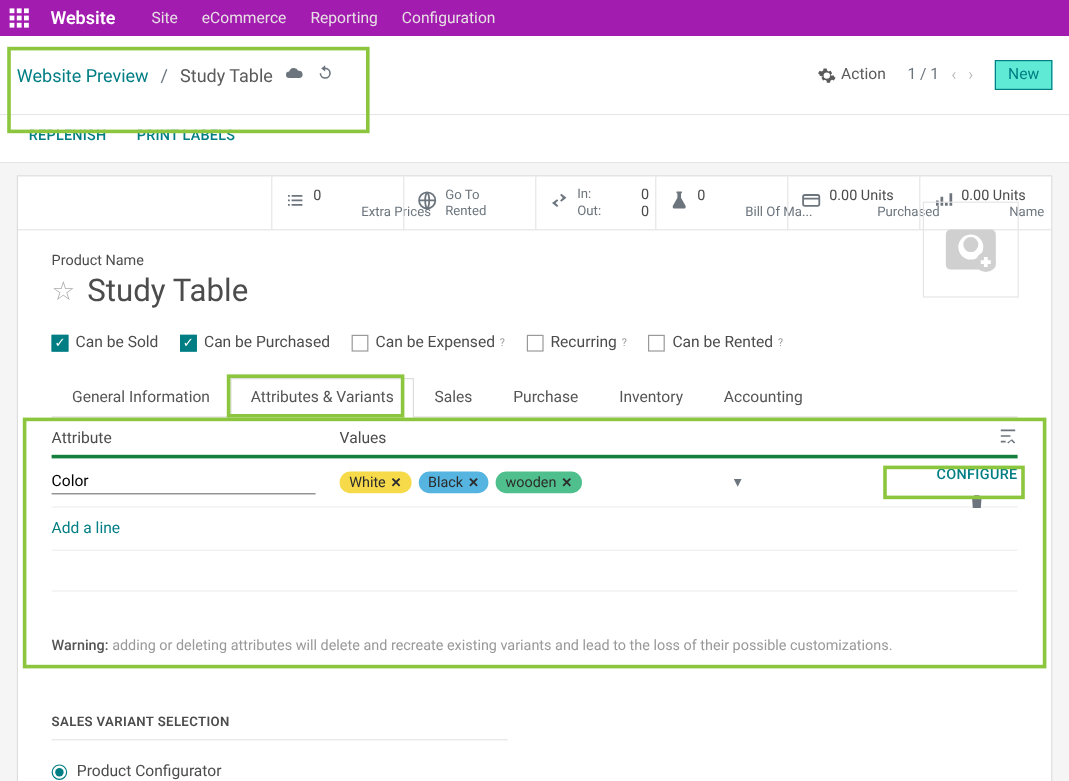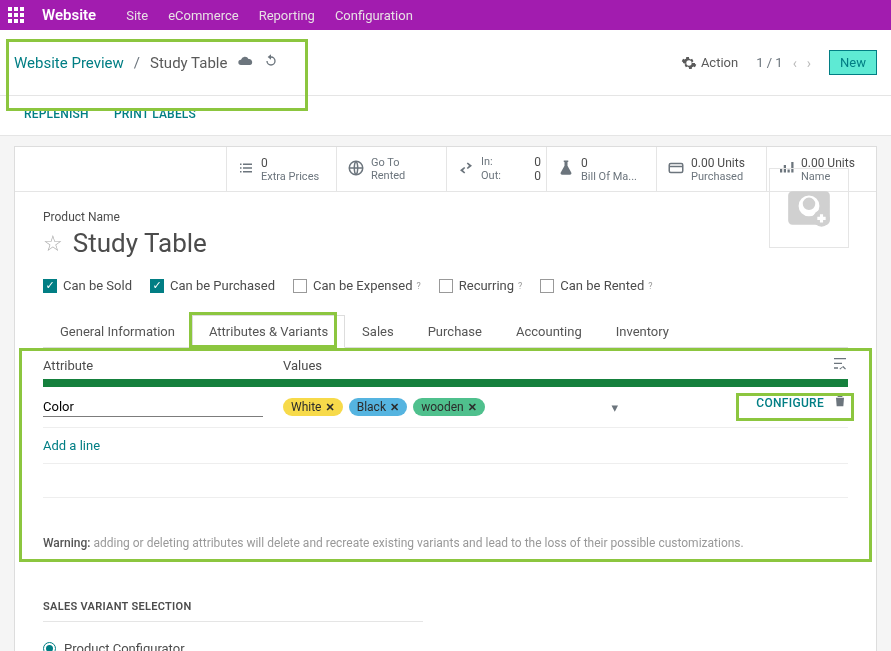--- a/index.html
+++ b/index.html
@@ -31,21 +31,21 @@
 .hl-box-1::before { content:""; position:absolute; left:6px; top:39px; width:296px; height:66px; border:3px solid #8cc63f; pointer-events:none; z-index:8; }
 
 .page { padding: 10px 14px 20px 14px; }
 .card { background: #fff; border: 1px solid #ddd; }
 
 .statrow { display: flex; border-bottom: 1px solid #e5e5e5; }
 .statcell { flex: 0 0 auto; width: 110px; padding: 8px 10px; border-left: 1px solid #e5e5e5; display: flex; align-items: center; gap: 6px; cursor: pointer; }
 .statcell:first-of-type { margin-left: auto; border-left: 1px solid #e5e5e5; }
 .statcell .sicon { color: #6c757d; }
 .statcell .snum { font-size: 12px; color: #4c4c4c; display:block; }
-.statcell .slab { font-size: 11px; color: #6c757d; display:block; white-space: nowrap; overflow:hidden; text-overflow: ellipsis;}
+.statcell .slab { font-size: 11px; color: #6c757d; display:block; white-space: nowrap; overflow:hidden; text-overflow: ellipsis; margin-left: 40px;}
 .statcell.inout { width: 100px; }
 .statcell.inout .iorow { display:flex; justify-content:space-between; font-size:11px; color:#6c757d; width:60px;}
 .statcell.inout .ionum { color:#4c4c4c; font-size:12px; }
 
 .body-pad { padding: 18px 28px; }
 .prodlabel { font-size: 12px; color: #4c4c4c; margin-bottom: 4px; }
 .prodtitle-row { display:flex; align-items:center; gap:10px; }
 .star { color:#aaa; font-size:22px; cursor:pointer; }
 .prodtitle { font-size: 26px; color:#4c4c4c; font-weight:400; }
 
@@ -58,37 +58,37 @@
 .photo-placeholder { position:absolute; right:42px; top:168px; width:80px; height:80px; border:1px solid #e5e5e5; display:flex; align-items:center; justify-content:center; color:#ccc; cursor:pointer; }
 
 .tabs { display:flex; border-bottom:1px solid #ddd; margin-top:22px; position:relative; }
 .tab { padding:8px 16px; font-size:13px; color:#555; cursor:pointer; border:1px solid transparent; margin-bottom:-1px; }
 .tab.active { border:1px solid #ddd; border-bottom:1px solid #fff; background:#fff; }
 .tab-hl { position:absolute; border:3px solid #8cc63f; pointer-events:none; }
 
 .attrs-section { position: relative; margin: 0 -28px; padding: 0 28px; }
 .attrs-hl { position:absolute; left:4px; right:4px; top:0; bottom:0; border:3px solid #8cc63f; pointer-events:none; }
 
-.attrs-head { display:flex; padding: 10px 0 6px 0; border-bottom:8px solid #15803d; font-size:13px; color:#4c4c4c; position:relative; }
+.attrs-head { display:flex; padding: 10px 0 6px 0; border-bottom:3px solid #15803d; font-size:13px; color:#4c4c4c; position:relative; }
 .col-attr { width:240px; }
 .col-val { flex:1; }
 .settings-ic { position:absolute; right:0; top:8px; color:#6c757d; cursor:pointer; }
 
 .attrs-row { display:flex; align-items:center; padding: 10px 0; border-bottom:1px solid #eee; position:relative; }
 .attr-name { width:240px; font-size:13px; color:#4c4c4c; }
 .attr-name-input { border:none; border-bottom:1px solid #7c7c7c; padding:2px 0; width:220px; font-size:13px; background:transparent; }
 .tags { display:flex; gap:6px; align-items:center; flex:1; }
 .tag { display:inline-flex; align-items:center; gap:4px; padding:2px 8px; border-radius:10px; font-size:12px; }
 .tag .x { cursor:pointer; font-weight:bold; font-size:11px; }
 .tag.white { background:#f7da4a; color:#2c2c2c; }
 .tag.black { background:#55b4e0; color:#2c2c2c; }
 .tag.wooden { background:#4fc08d; color:#2c2c2c; }
 .tag-caret { color:#6c757d; margin-left:auto; margin-right:230px; cursor:pointer; }
 
-.cfg-btn { position:absolute; right:0; top:6px; display:flex; align-items:center; gap:8px; }
+.cfg-btn { position:absolute; right:0; top:6px; display:flex; align-items:center; gap:8px;flex-direction:column; }
 .cfg-btn .cbtn { color:#017e84; font-size:12px; font-weight:500; letter-spacing:.3px; cursor:pointer; }
 .cfg-btn .trash { color:#6c757d; cursor:pointer; }
 .cfg-hl { position:absolute; right:-6px; top:0; width:118px; height:28px; border:3px solid #8cc63f; pointer-events:none; }
 
 .add-line { padding: 10px 0; font-size:13px; color:#017e84; cursor:pointer; border-bottom:1px solid #eee;}
 .spacer-row { height: 34px; border-bottom:1px solid #eee; }
 .spacer-row2 { height: 26px; }
 .warning { padding: 12px 0; font-size:12px; color:#999; }
 .warning b { color:#555; font-weight:500; }
 
@@ -273,22 +273,22 @@
             <span>Can be Rented</span>
             <span class="qm">?</span>
           </div>
       </div>
 
       <div class="tabs">
         <div class="tab">General Information</div>
         <div class="tab active">Attributes &amp; Variants</div>
         <div class="tab">Sales</div>
         <div class="tab">Purchase</div>
+        <div class="tab">Inventory</div>
         <div class="tab">Accounting</div>
-        <div class="tab">Inventory</div>
         <div class="tab-hl" style="left:146px; top:-3px; width:148px; height:36px;"></div>
       </div>
 
       <div class="attrs-section">
         <div class="attrs-hl"></div>
 
         <div class="attrs-head">
           <div class="col-attr">Attribute</div>
           <div class="col-val">Values</div>
           <span class="settings-ic"><svg class="ic16" viewBox="0 0 24 24">

